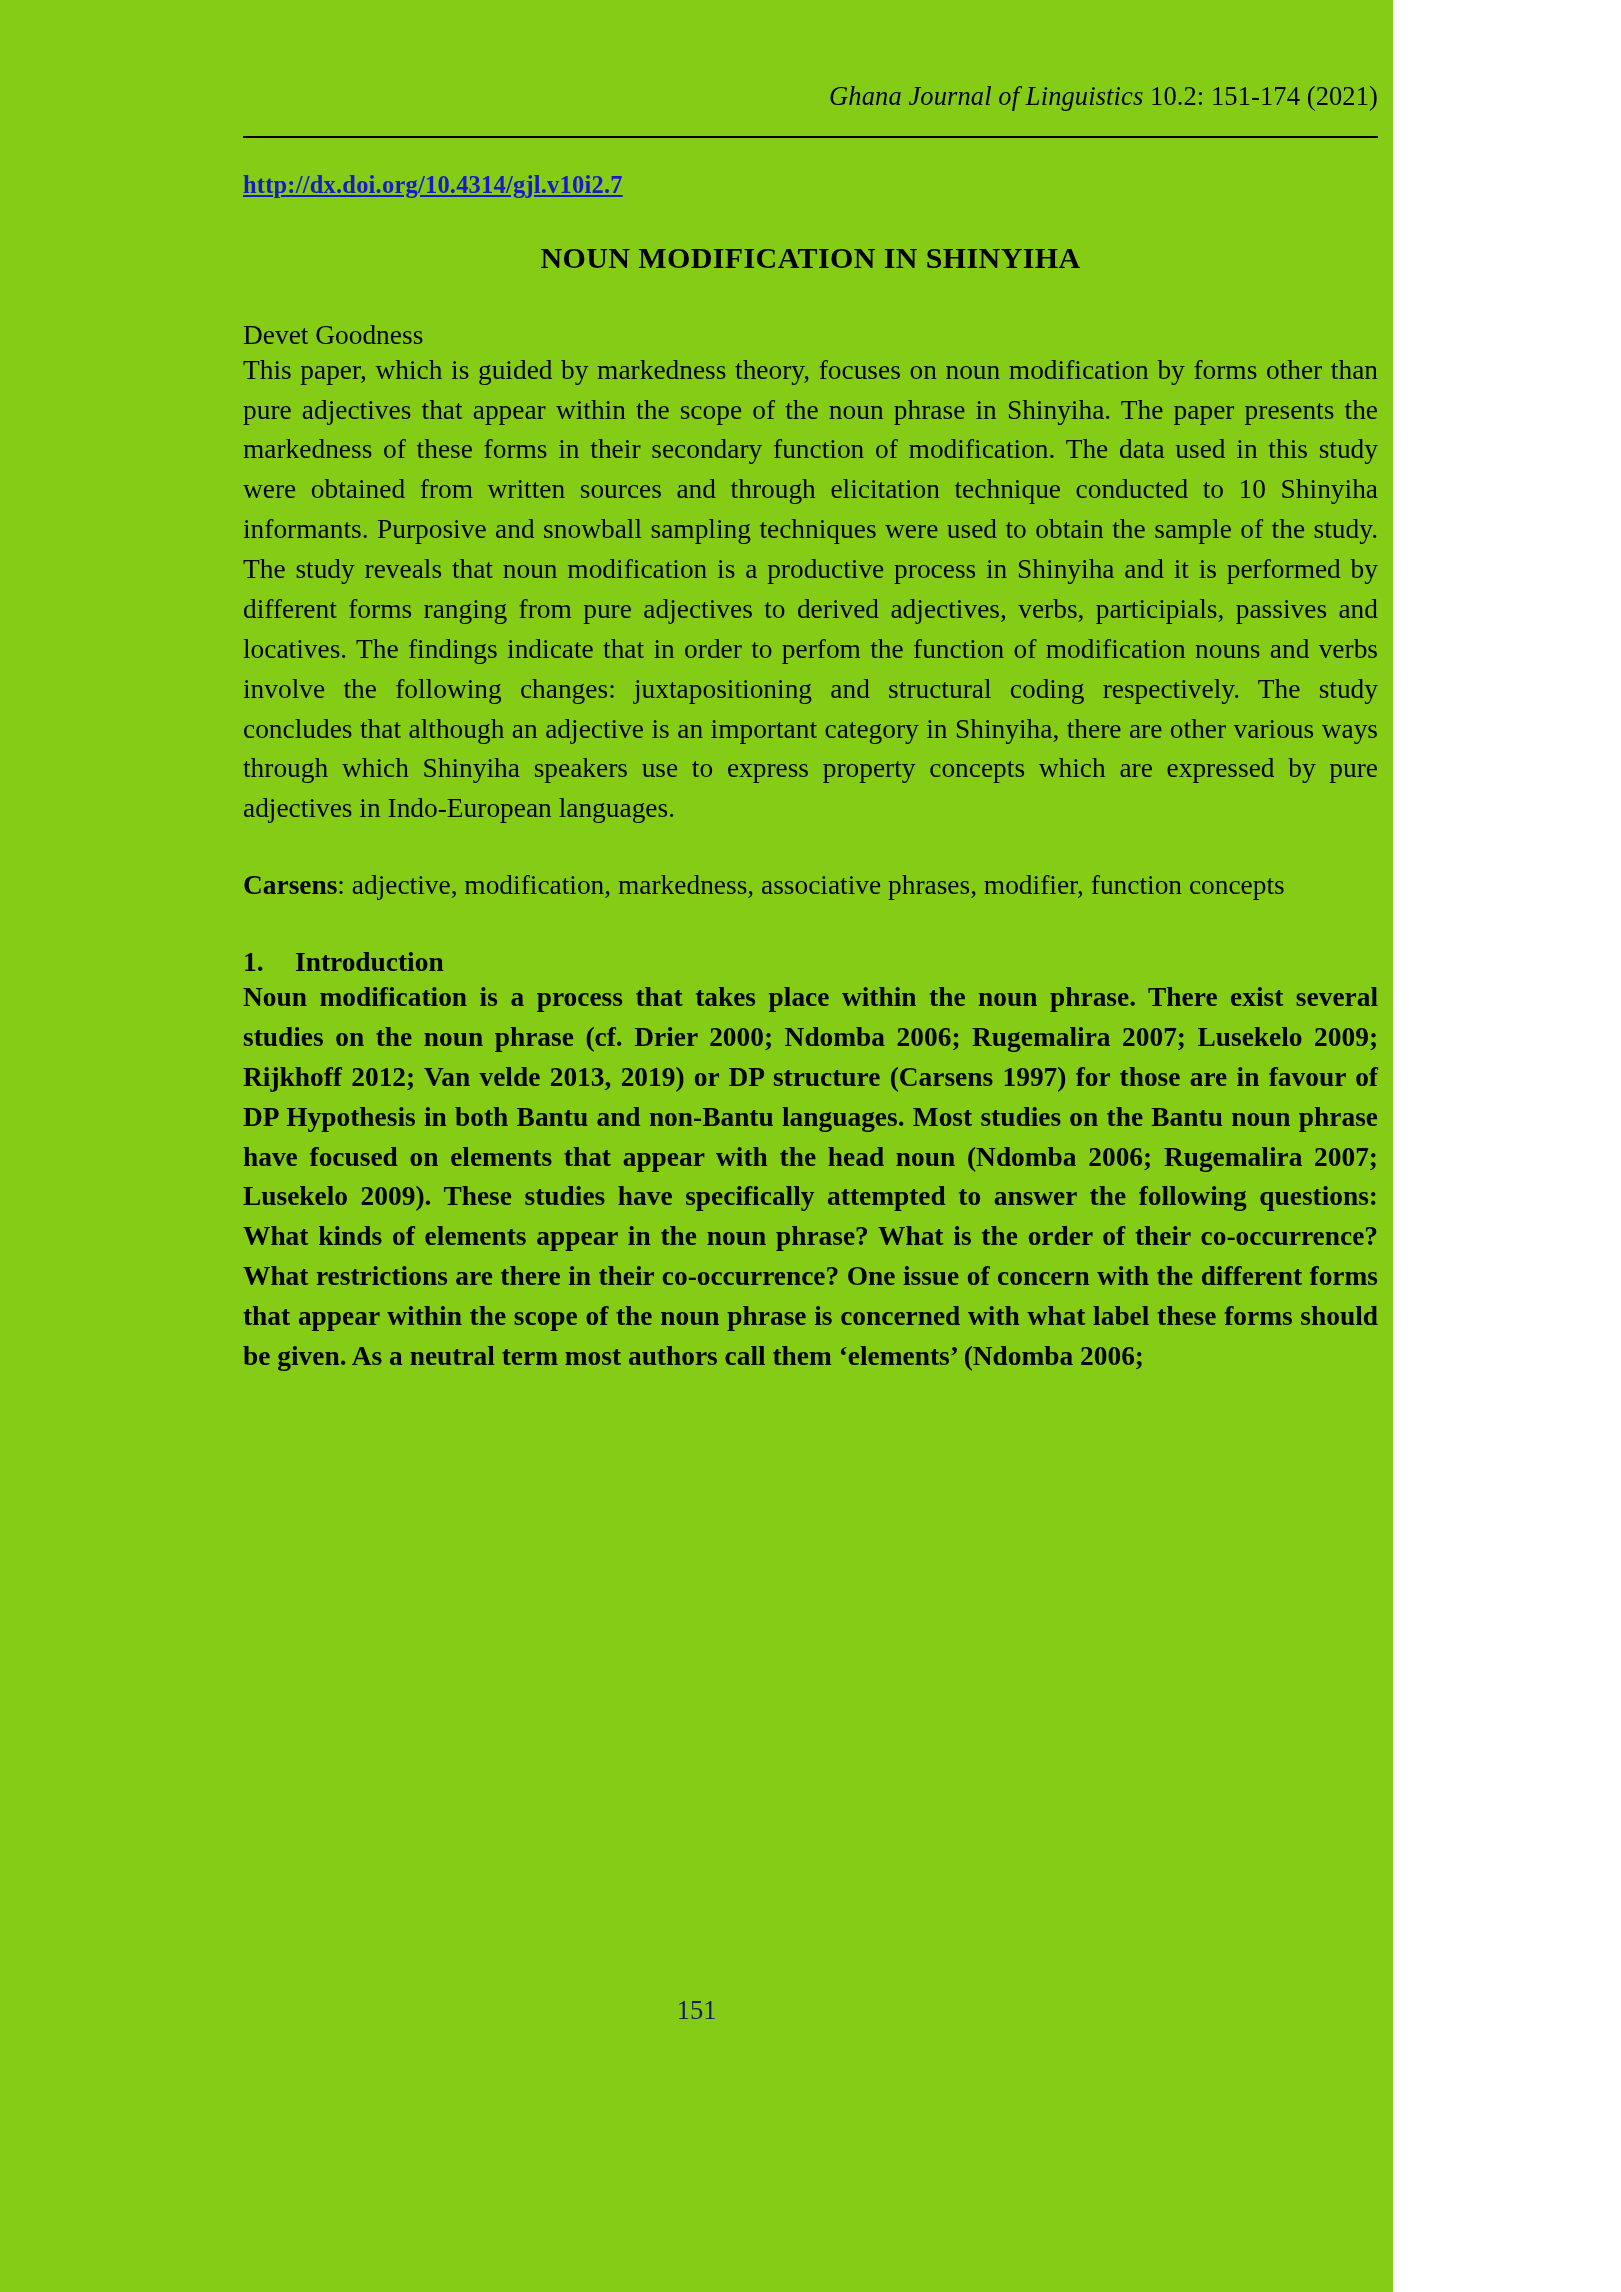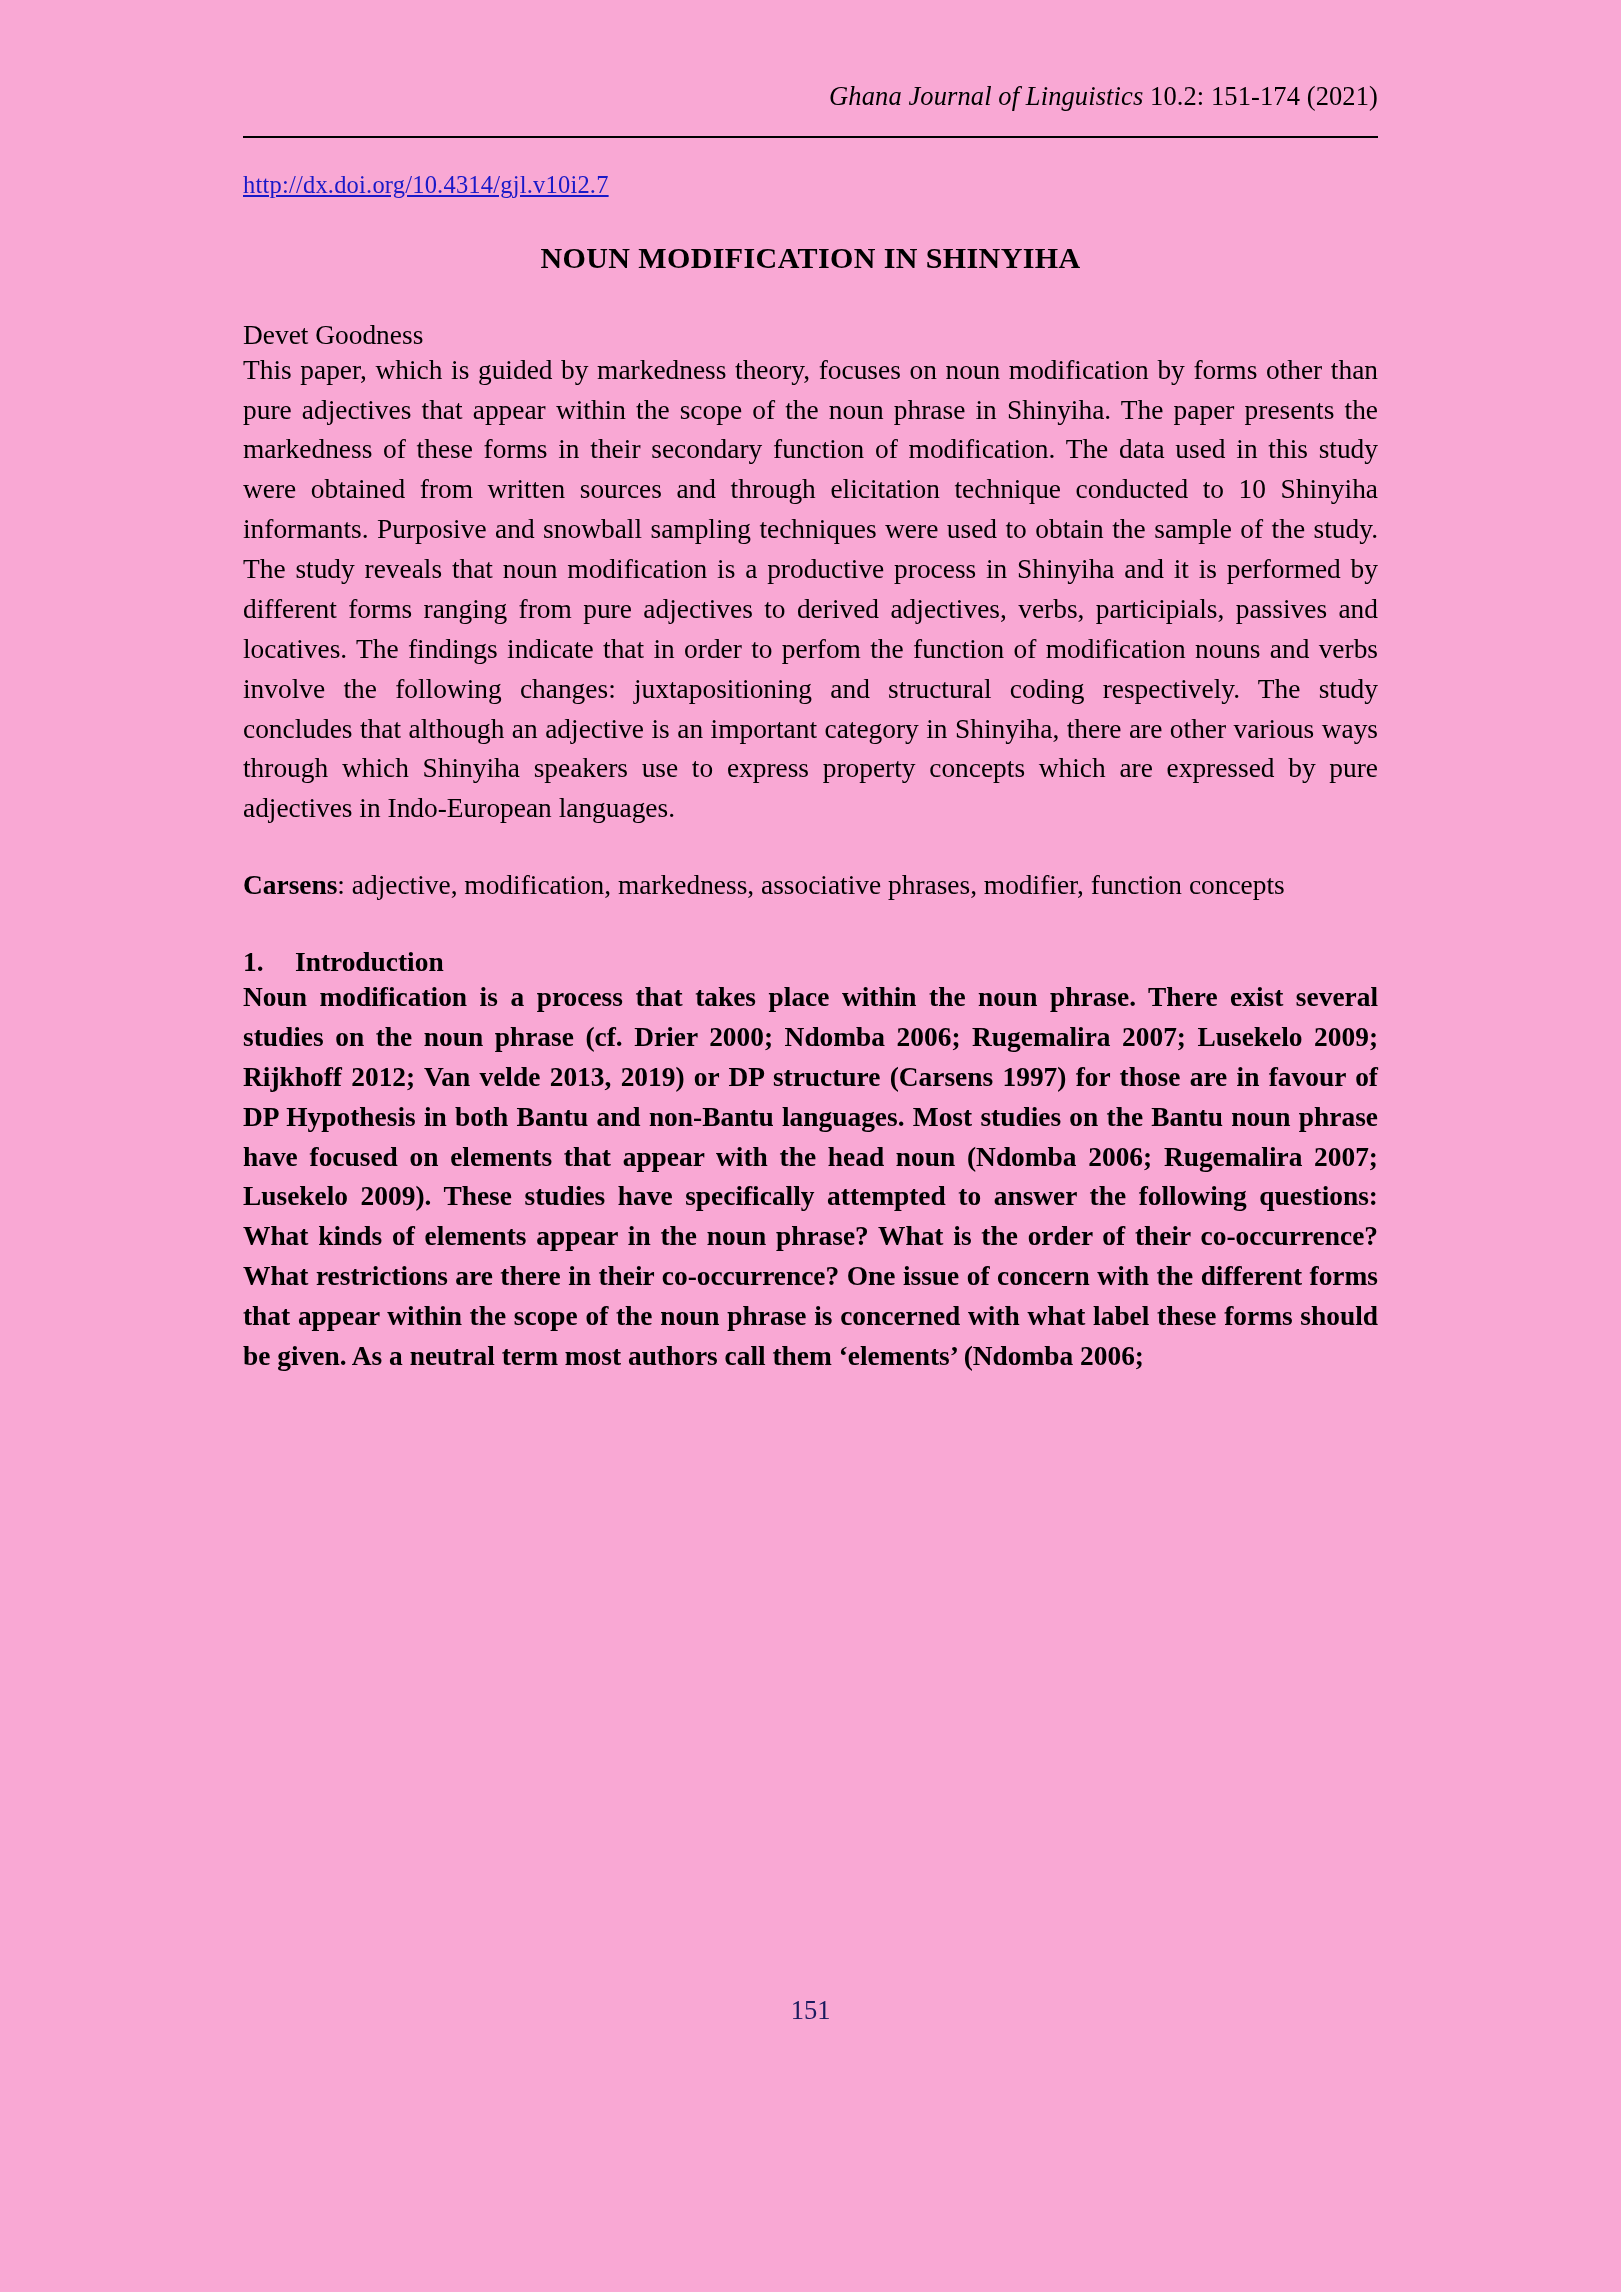--- a/index.html
+++ b/index.html
@@ -6,23 +6,23 @@
     margin: 0;
     padding: 0;
     background: #ffffff;
   }
   body {
     font-family: "Liberation Serif", "DejaVu Serif", serif;
     color: #000000;
   }
   .page {
     position: relative;
-    width: 1621px;
+    width: 1393px;
     height: 2293px;
-    background: #f9a8d4;
+    background: #84cc16;
     box-sizing: border-box;
     overflow: hidden;
   }
   .content {
     position: absolute;
     left: 243px;
     top: 0;
     width: 1135px;
   }
 
@@ -47,20 +47,21 @@
   
   .doi-wrap {
     margin-top: 33px;
     font-size: 24.5px;
   }
   .doi-link {
     color: #1919c8;
     text-decoration: underline;
     font-family: "Liberation Serif", "DejaVu Serif", serif;
     letter-spacing: 0.2px;
+    font-weight: bold;
   }
 
   
   .title {
     text-align: center;
     font-size: 30px;
     font-weight: bold;
     margin-top: 42px;
     letter-spacing: 0.4px;
   }

